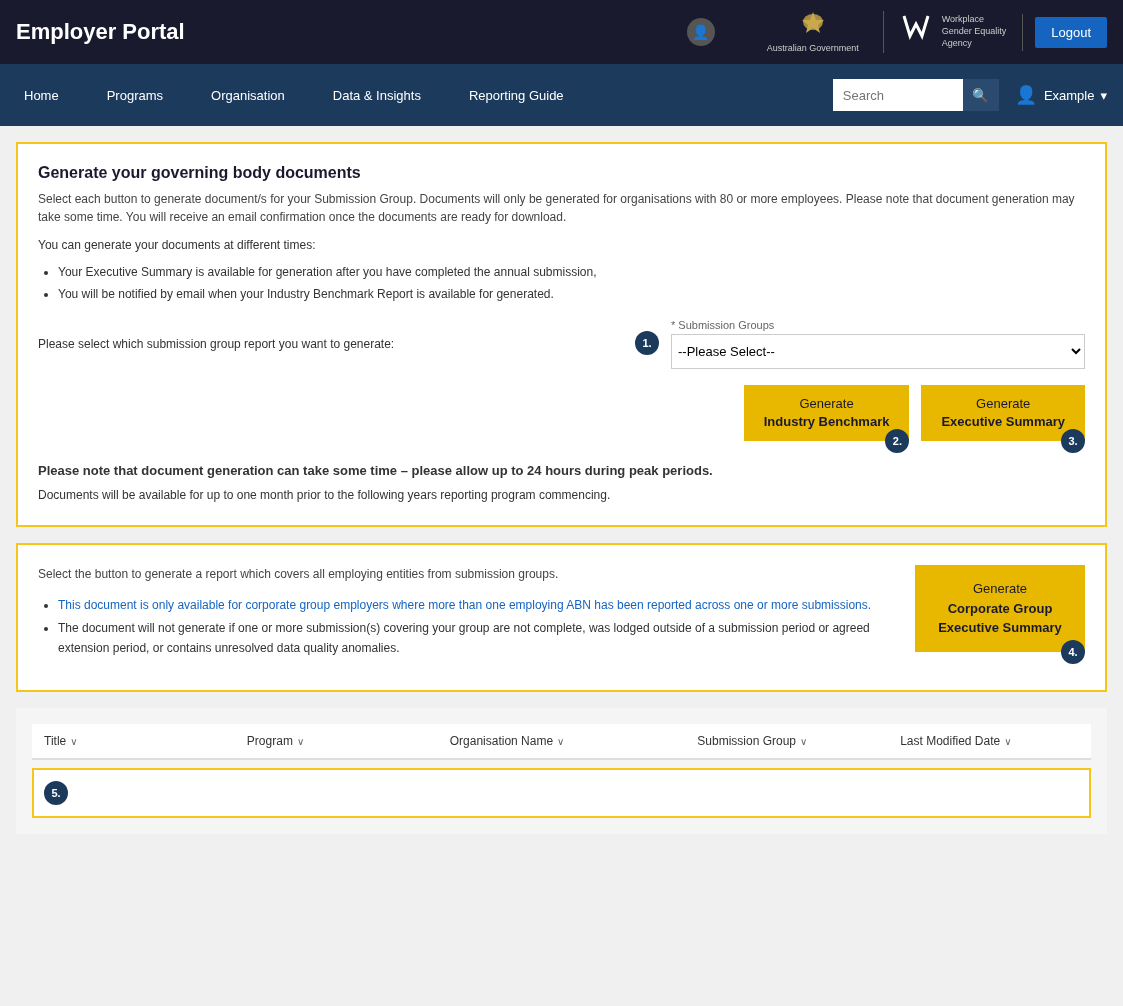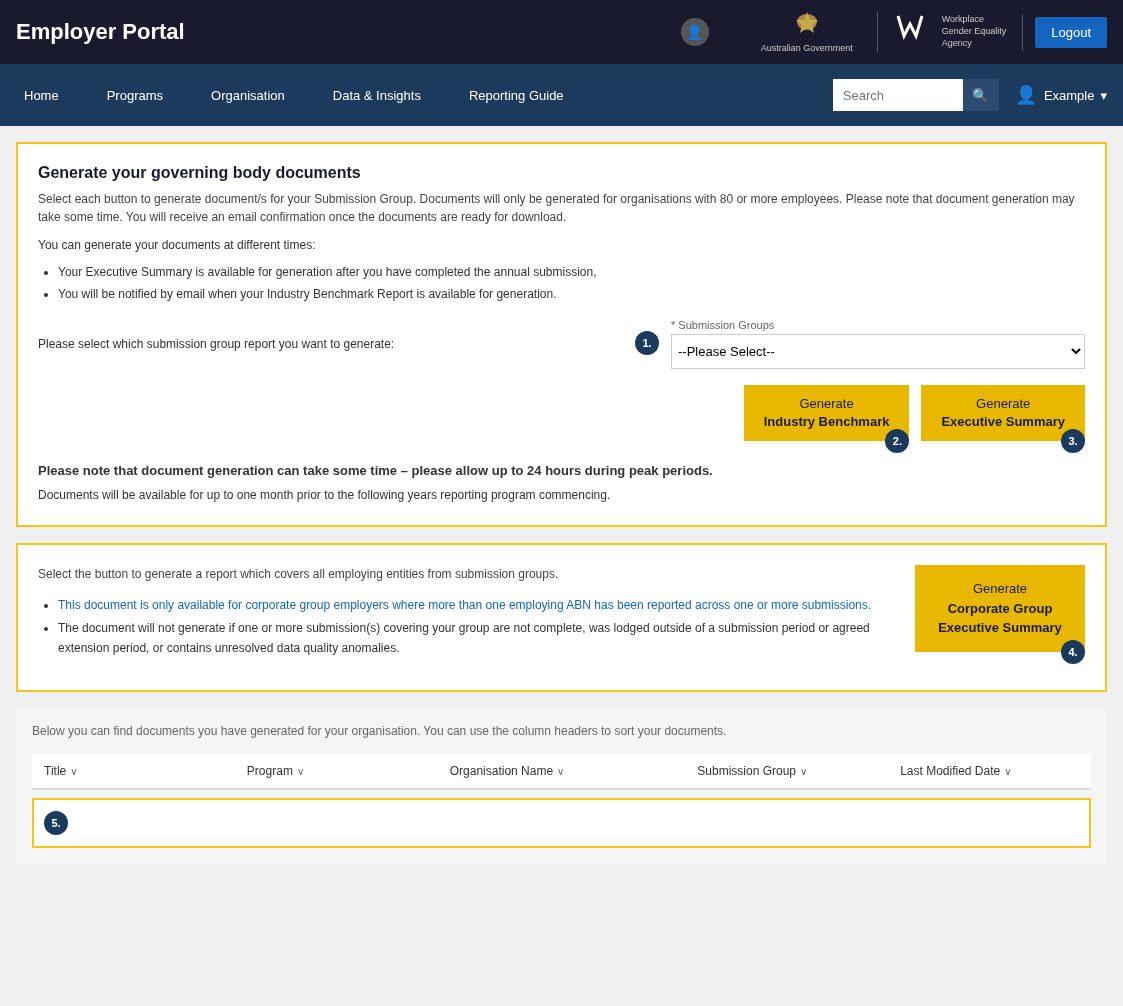--- a/index.html
+++ b/index.html
@@ -40,21 +40,21 @@
       width: 40px;
       height: 30px;
       display: flex;
       align-items: center;
       justify-content: center;
       margin-bottom: 2px;
     }
     .wgea-logo {
       display: flex;
       align-items: center;
-      gap: 16px;
+      gap: 10px;
       border-right: 1px solid #555;
       padding-right: 16px;
     }
     .wgea-w {
       font-size: 28px;
       font-weight: bold;
       color: white;
     }
     .wgea-text {
       font-size: 9px;
@@ -321,21 +321,21 @@
 
   <div class="card">
     <div class="card-title">Generate your governing body documents</div>
     <div class="card-desc">Select each button to generate document/s for your Submission Group. Documents will only be generated for organisations with 80 or more employees. Please note that document generation may take some time. You will receive an email confirmation once the documents are ready for download.</div>
     <div class="card-note">You can generate your documents at different times:</div>
     <ul class="bullet-list">
       <li>
         <span>Your Executive Summary is available for generation after you have completed the annual submission,</span>
       </li>
       <li>
-        <span>You will be notified by email when your Industry Benchmark Report is available for generation.</span>
+        <span>You will be notified by email when your Industry Benchmark Report is available for generated.</span>
       </li>
     </ul>
 
     <div style="display:flex;align-items:flex-start;margin-bottom:16px;gap:12px;">
       <div style="display:flex;align-items:center;flex:1;padding-top:20px;">
         <span class="select-label">Please select which submission group report you want to generate:</span>
       </div>
       <div style="position:relative;min-width:450px;">
         <div style="display:flex;align-items:center;gap:8px;">
           <div class="step-badge">
@@ -401,21 +401,20 @@
           <strong><span>Corporate Group</span><br><span>Executive Summary</span></strong>
         </button>
         <div class="step-badge" style="position:absolute;bottom:-12px;right:-4px;">
           <span>4.</span>
         </div>
       </div>
     </div>
   </div>
 
   <div class="reporting-section">
-    <div class="reporting-desc">Below you can find documents you have generated for your organisation. You can use the column headers to sort your documents.</div>
 
     <div class="table-header">
       <div class="table-col col-title">
         <span>Title</span>
         <span class="sort-arrow">∨</span>
       </div>
       <div class="table-col col-program">
         <span>Program</span>
         <span class="sort-arrow">∨</span>
       </div>

